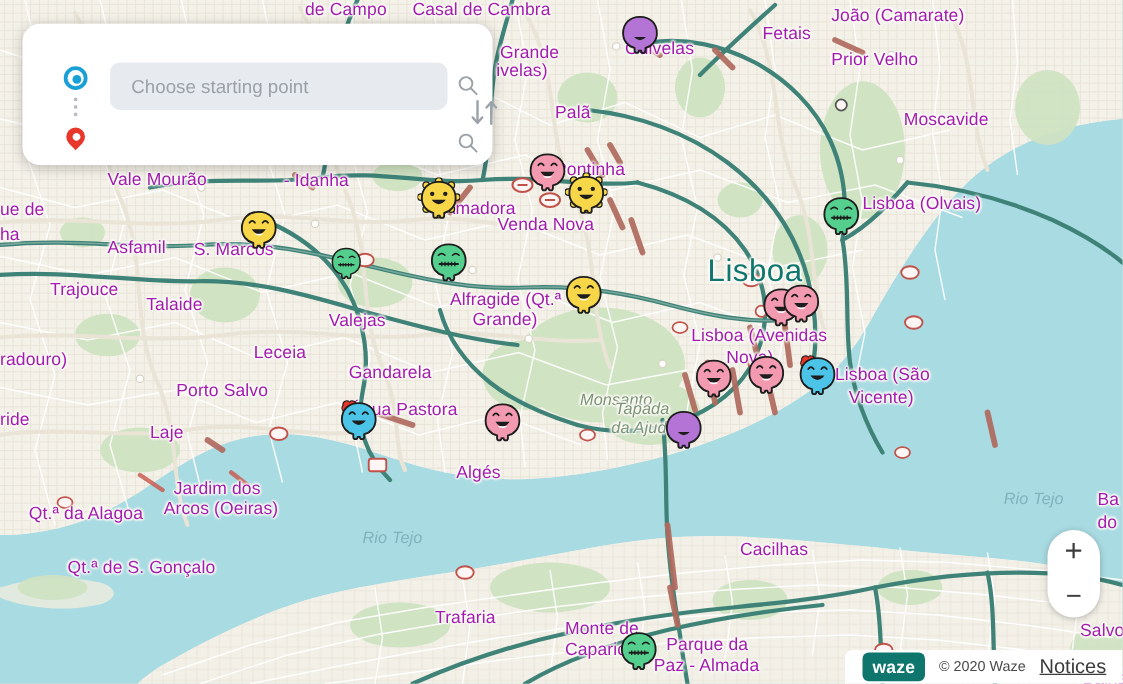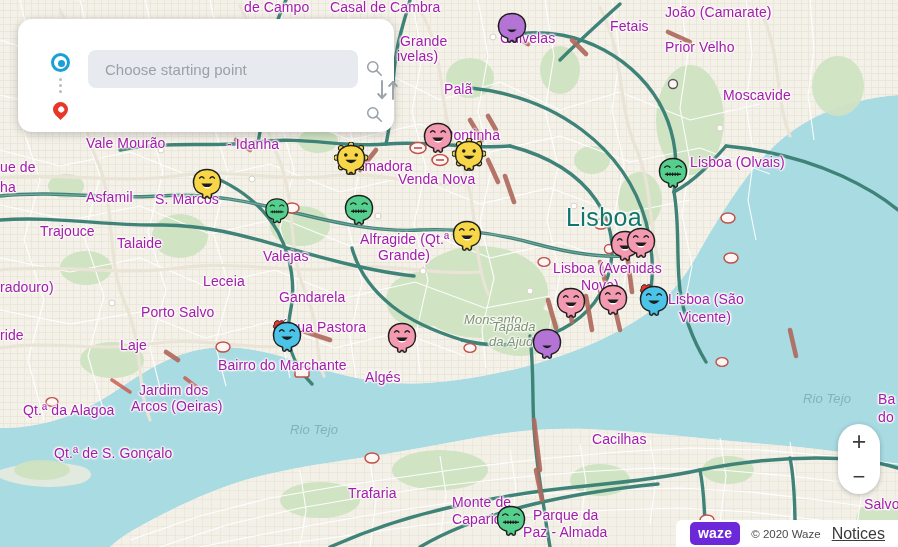--- a/index.html
+++ b/index.html
@@ -91,21 +91,21 @@
   #zoomctl button:first-child{font-size:25px;}
 
   
   #attrib{
     position:absolute;right:0;bottom:0;height:27px;
     background:#fff;border-top-left-radius:6px;
     display:flex;align-items:center;gap:11px;padding:0 13px 0 14px;
     z-index:30;
   }
   .wazelogo{
-    background:#6d28d9;color:#fff;border-radius:5px;
+    background:#0f766e;color:#fff;border-radius:5px;
     font-size:14px;font-weight:bold;letter-spacing:.2px;
     padding:3px 8px 4px;font-family:"Liberation Sans",sans-serif;
   }
   .copy{font-size:11.5px;color:#4a4a4a;font-family:"Liberation Sans",sans-serif;}
   .notices{font-size:16px;color:#3b3b3b;text-decoration:underline;cursor:pointer;font-family:"Liberation Sans",sans-serif;}
 </style>
 </head>
 <body>
 
 <div id="app">
@@ -404,21 +404,20 @@
         <div class="lbl med" style="left: 668px; top: 292px; text-align: center;">Lisboa (São</div>
         <div class="lbl med" style="left: 679px; top: 310px;">Vicente)</div>
         <div class="lbl med" style="left: 0px; top: 280px;">radouro)</div>
         <div class="lbl med" style="left: 141px; top: 305px;">Porto Salvo</div>
         <div class="lbl med" style="left: 279px; top: 290px;">Gandarela</div>
         <div class="lbl park" style="left: 492px; top: 320px;">Tapada</div>
         <div class="lbl park" style="left: 489px; top: 335px;">da Ajuda</div>
         <div class="lbl med" style="left: 280px; top: 320px;">Água Pastora</div>
         <div class="lbl med" style="left: 120px; top: 338px;">Laje</div>
         <div class="lbl med" style="left: 0px; top: 328px;">ride</div>
-        <div class="lbl med" style="left: 218px; top: 358px;">Bairro do Marchante</div>
         <div class="lbl med" style="left: 365px; top: 370px;">Algés</div>
         <div class="lbl med" style="left: 139px; top: 383px;">Jardim dos</div>
         <div class="lbl med" style="left: 131px; top: 399px;">Arcos (Oeiras)</div>
         <div class="lbl med" style="left: 23px; top: 403px;">Qt.ª da Alagoa</div>
         <div class="lbl water" style="left: 290px; top: 423px;">Rio Tejo</div>
         <div class="lbl water" style="left: 803px; top: 392px;">Rio Tejo</div>
         <div class="lbl med" style="left: 592px; top: 432px;">Cacilhas</div>
         <div class="lbl med" style="left: 878px; top: 392px;">Ba</div>
         <div class="lbl med" style="left: 878px; top: 410px;">do</div>
         <div class="lbl med" style="left: 54px; top: 446px;">Qt.ª de S. Gonçalo</div>

